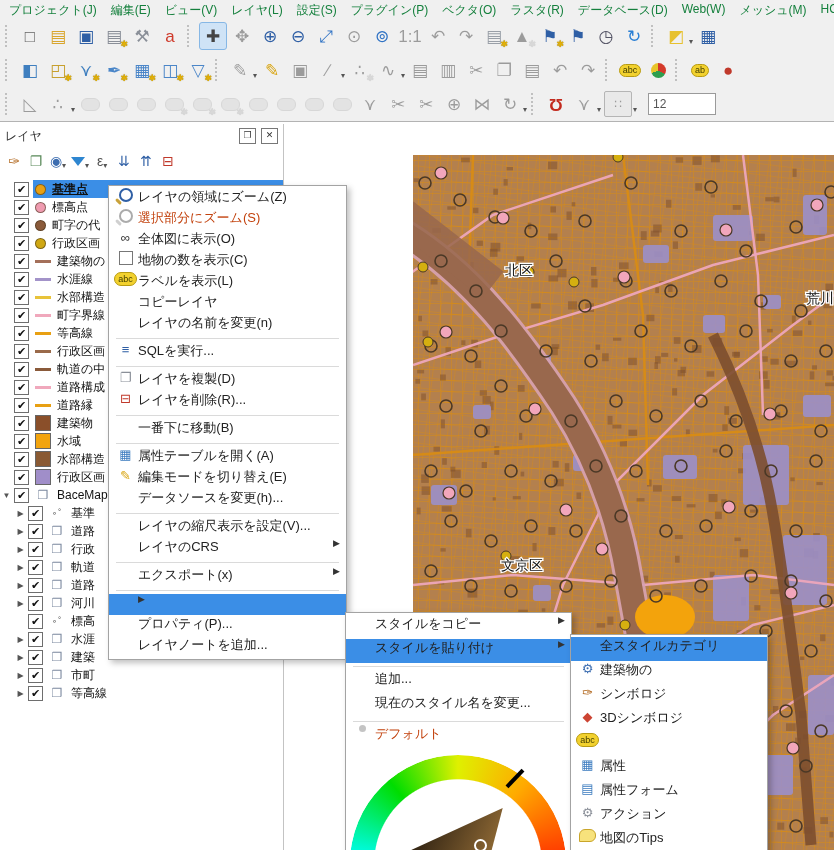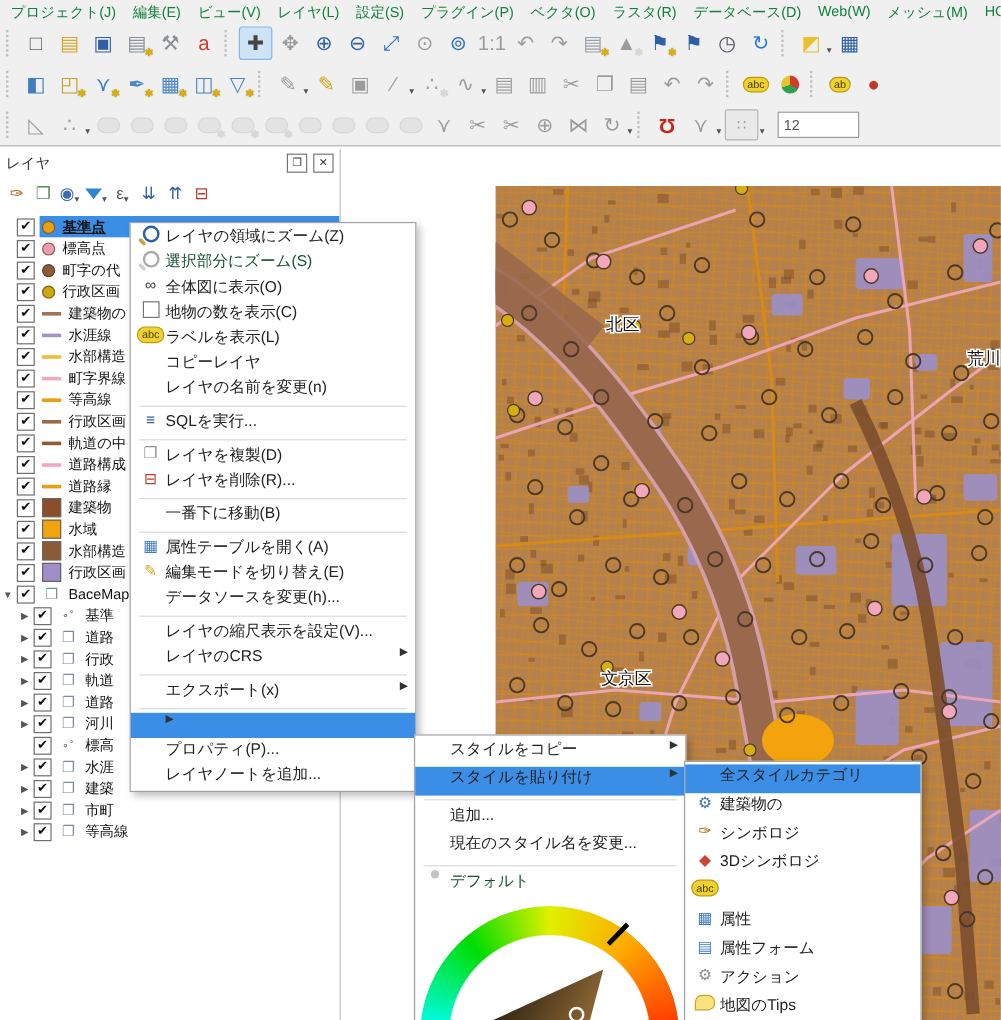--- a/index.html
+++ b/index.html
@@ -62,21 +62,21 @@
   .sym.pts{font-size:9px;color:#555;letter-spacing:1px;width:16px;text-align:center}
   .lbl{color:#111}
   
   .menu{position:absolute;background:#fff;border:1px solid #a3a3a3;box-shadow:3px 3px 6px rgba(0,0,0,.25);
         font-size:13px;z-index:20;padding:2px 0;color:#222}
   .mi{display:flex;align-items:flex-start;padding:0 6px 0 4px}
   .mi .ic{width:25px;text-align:center;font-size:13px;flex:none;display:flex;align-items:center;justify-content:center}
   .mi .lb{flex:1;padding-right:12px;white-space:nowrap}
   .mi .ar{font-size:9px;color:#333;flex:none}
   .mi.hl{background:#3b8ee6}
-  .mi.dis{color:#14532d}
+  .mi.dis{color:#c2410c}
   .mi.dis .ic{filter:grayscale(1);opacity:.5}
   .msep{height:1px;background:#dadada;margin:3px 7px}
   .bullet{width:7px;height:7px;border-radius:50%;background:#8a8a8a}
   .cbic{width:12px;height:12px;border:1px solid #777;background:#fff}
   
   .wheelwrap{position:absolute;left:4px;top:142px;width:216px;height:216px}
   .ring{position:absolute;inset:0;border-radius:50%;
         background:conic-gradient(from 0deg,#dff000 0deg,#ffaa00 40deg,#ff2200 95deg,#ff00cc 155deg,
                    #2222ff 215deg,#00ffff 270deg,#00dd00 320deg,#dff000 360deg);
         -webkit-mask:radial-gradient(closest-side,transparent 77%,#000 78%);

